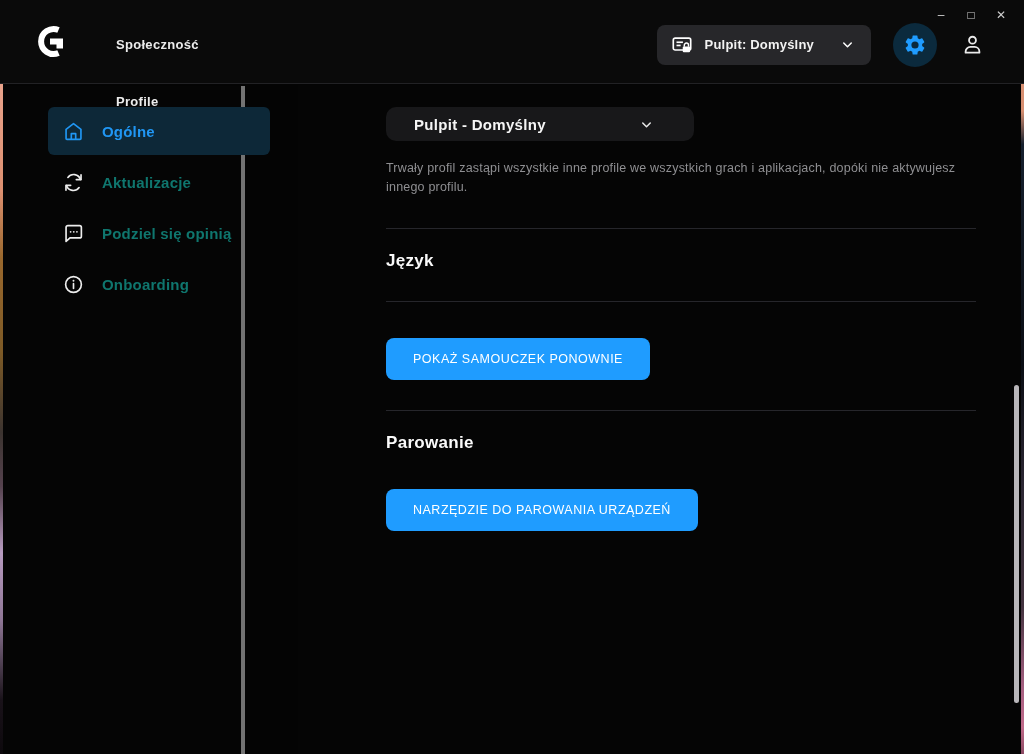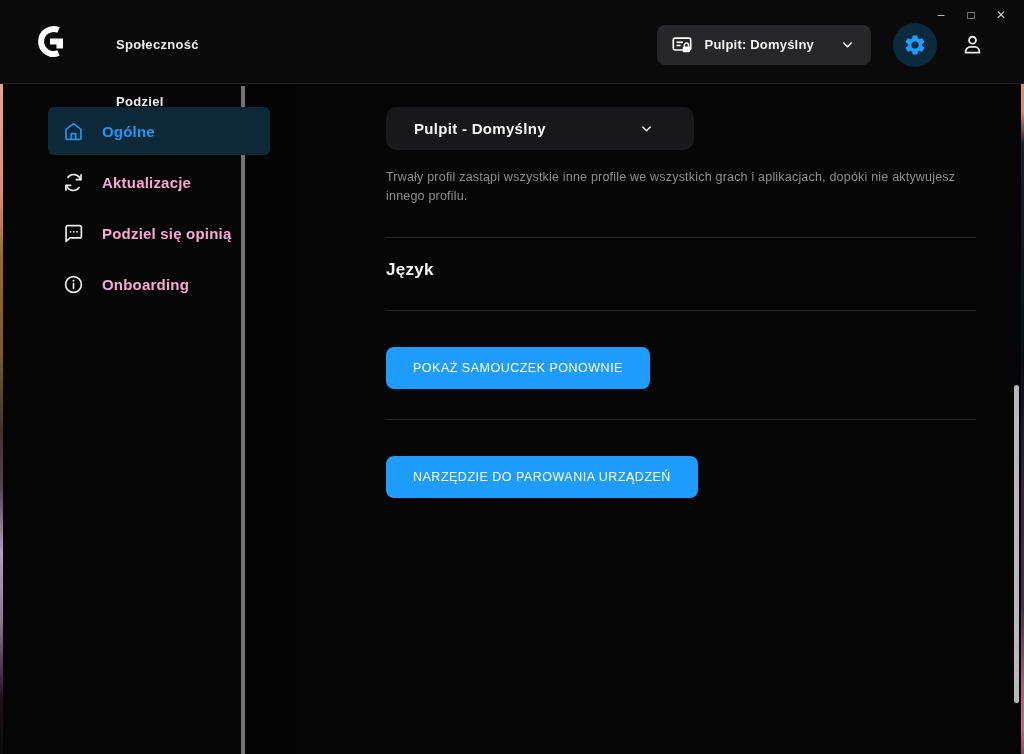--- a/index.html
+++ b/index.html
@@ -30,29 +30,29 @@
                   background:#27272a; border-radius:8px; }
   .profile-chip .chip-label { color:#f2f2f2; font-size:13px; font-weight:700; letter-spacing:.2px; }
   .gear-wrap { width:44px; height:44px; border-radius:50%; background:#0b2a3d;
                display:flex; align-items:center; justify-content:center; margin-left:22px; }
   .person-wrap { margin-left:24px; display:flex; align-items:center; justify-content:center; }
 
   
   .sidebar { position:absolute; left:0; top:86px; bottom:0; width:245px;
              border-right:4px solid #737373; background:#050505; padding-top:21px; z-index:1; }
   .side-item { width:222px; height:48px; margin:0 0 3px 48px; border-radius:6px;
-               display:flex; align-items:center; padding-left:15px; gap:18px; color:#f9a8d4; }
+               display:flex; align-items:center; padding-left:15px; gap:18px; color:#0f766e; }
   .side-item.active { background:#0d2838; color:#2096f3; }
   .side-label { font-size:15px; font-weight:700; letter-spacing:.2px; }
   .side-ic { width:21px; height:21px; flex:0 0 auto; }
 
   
   .main { position:absolute; left:298px; top:85px; right:0; bottom:0;
           padding:22px 0 0 88px; background:#050505; }
-  .dropdown { width:308px; height:43px; background:#18181a; border-radius:10px;
+  .dropdown { width:308px; height:34px; background:#18181a; border-radius:10px;
               display:flex; align-items:center; padding:0 40px 0 28px; }
   .dropdown-value { color:#f5f5f5; font-size:15px; font-weight:700; letter-spacing:.3px; }
   .dropdown .chev { margin-left:auto; }
   .note { width:578px; margin-top:18px; color:#8f8f92; font-size:12.5px; line-height:1.55;
           letter-spacing:.2px; }
   .divider { width:590px; height:1px; background:#26262b; margin-top:30px; border:none; }
   .section-title { margin-top:22px; color:#fafafa; font-size:17px; font-weight:700; letter-spacing:.3px; }
   .blue-btn { display:inline-block; margin-top:36px; height:42px; padding:0 27px; border:none;
               border-radius:8px; background:#1f9cff; color:#fff; font-family:"Liberation Sans",sans-serif;
               font-size:12.5px; font-weight:400; letter-spacing:.5px; cursor:pointer; }
@@ -79,21 +79,21 @@
     </div>
 
     <svg class="logo" viewBox="0 0 32 32">
       <path d="M 22.5 4.5 A 12.5 12.5 0 1 0 22.5 27.5" stroke="#ffffff" stroke-width="6" fill="none"></path>
       <path d="M14 13 h13 v10 h-6.5 v-4 H14 z" fill="#ffffff"></path>
     </svg>
 
     <div class="nav">
       <span class="nav-item">Urządzenia</span>
       <span class="nav-item">Społeczność</span>
-      <span class="nav-item">Podziel</span>
+      <span class="nav-item">Profile</span>
     </div>
 
     <div class="header-right">
       <div class="profile-chip">
         <svg width="22" height="22" viewBox="0 0 24 24">
           <rect x="2.5" y="4.5" width="19" height="13" rx="2" fill="none" stroke="#ffffff" stroke-width="1.8"></rect>
           <line x1="6" y1="9" x2="13" y2="9" stroke="#ffffff" stroke-width="1.8"></line>
           <line x1="6" y1="12.5" x2="10.5" y2="12.5" stroke="#ffffff" stroke-width="1.8"></line>
           <path d="M14.5 14 v-1.8 a2.3 2.3 0 0 1 4.6 0 V14" fill="none" stroke="#ffffff" stroke-width="1.6"></path>
           <rect x="12.8" y="13.6" width="8" height="6.4" rx="1.2" fill="#ffffff"></rect>
@@ -179,20 +179,21 @@
 
     <div class="divider"></div>
 
 
     <div class="btn-row">
       <button class="blue-btn">POKAŻ SAMOUCZEK PONOWNIE</button>
     </div>
 
     <div class="divider"></div>
 
+    <h2 class="section-title">Parowanie</h2>
 
     <div class="btn-row">
       <button class="blue-btn">NARZĘDZIE DO PAROWANIA URZĄDZEŃ</button>
     </div>
   </div>
 
   <div class="scroll-thumb"></div>
 </div>
 
 </body></html>

